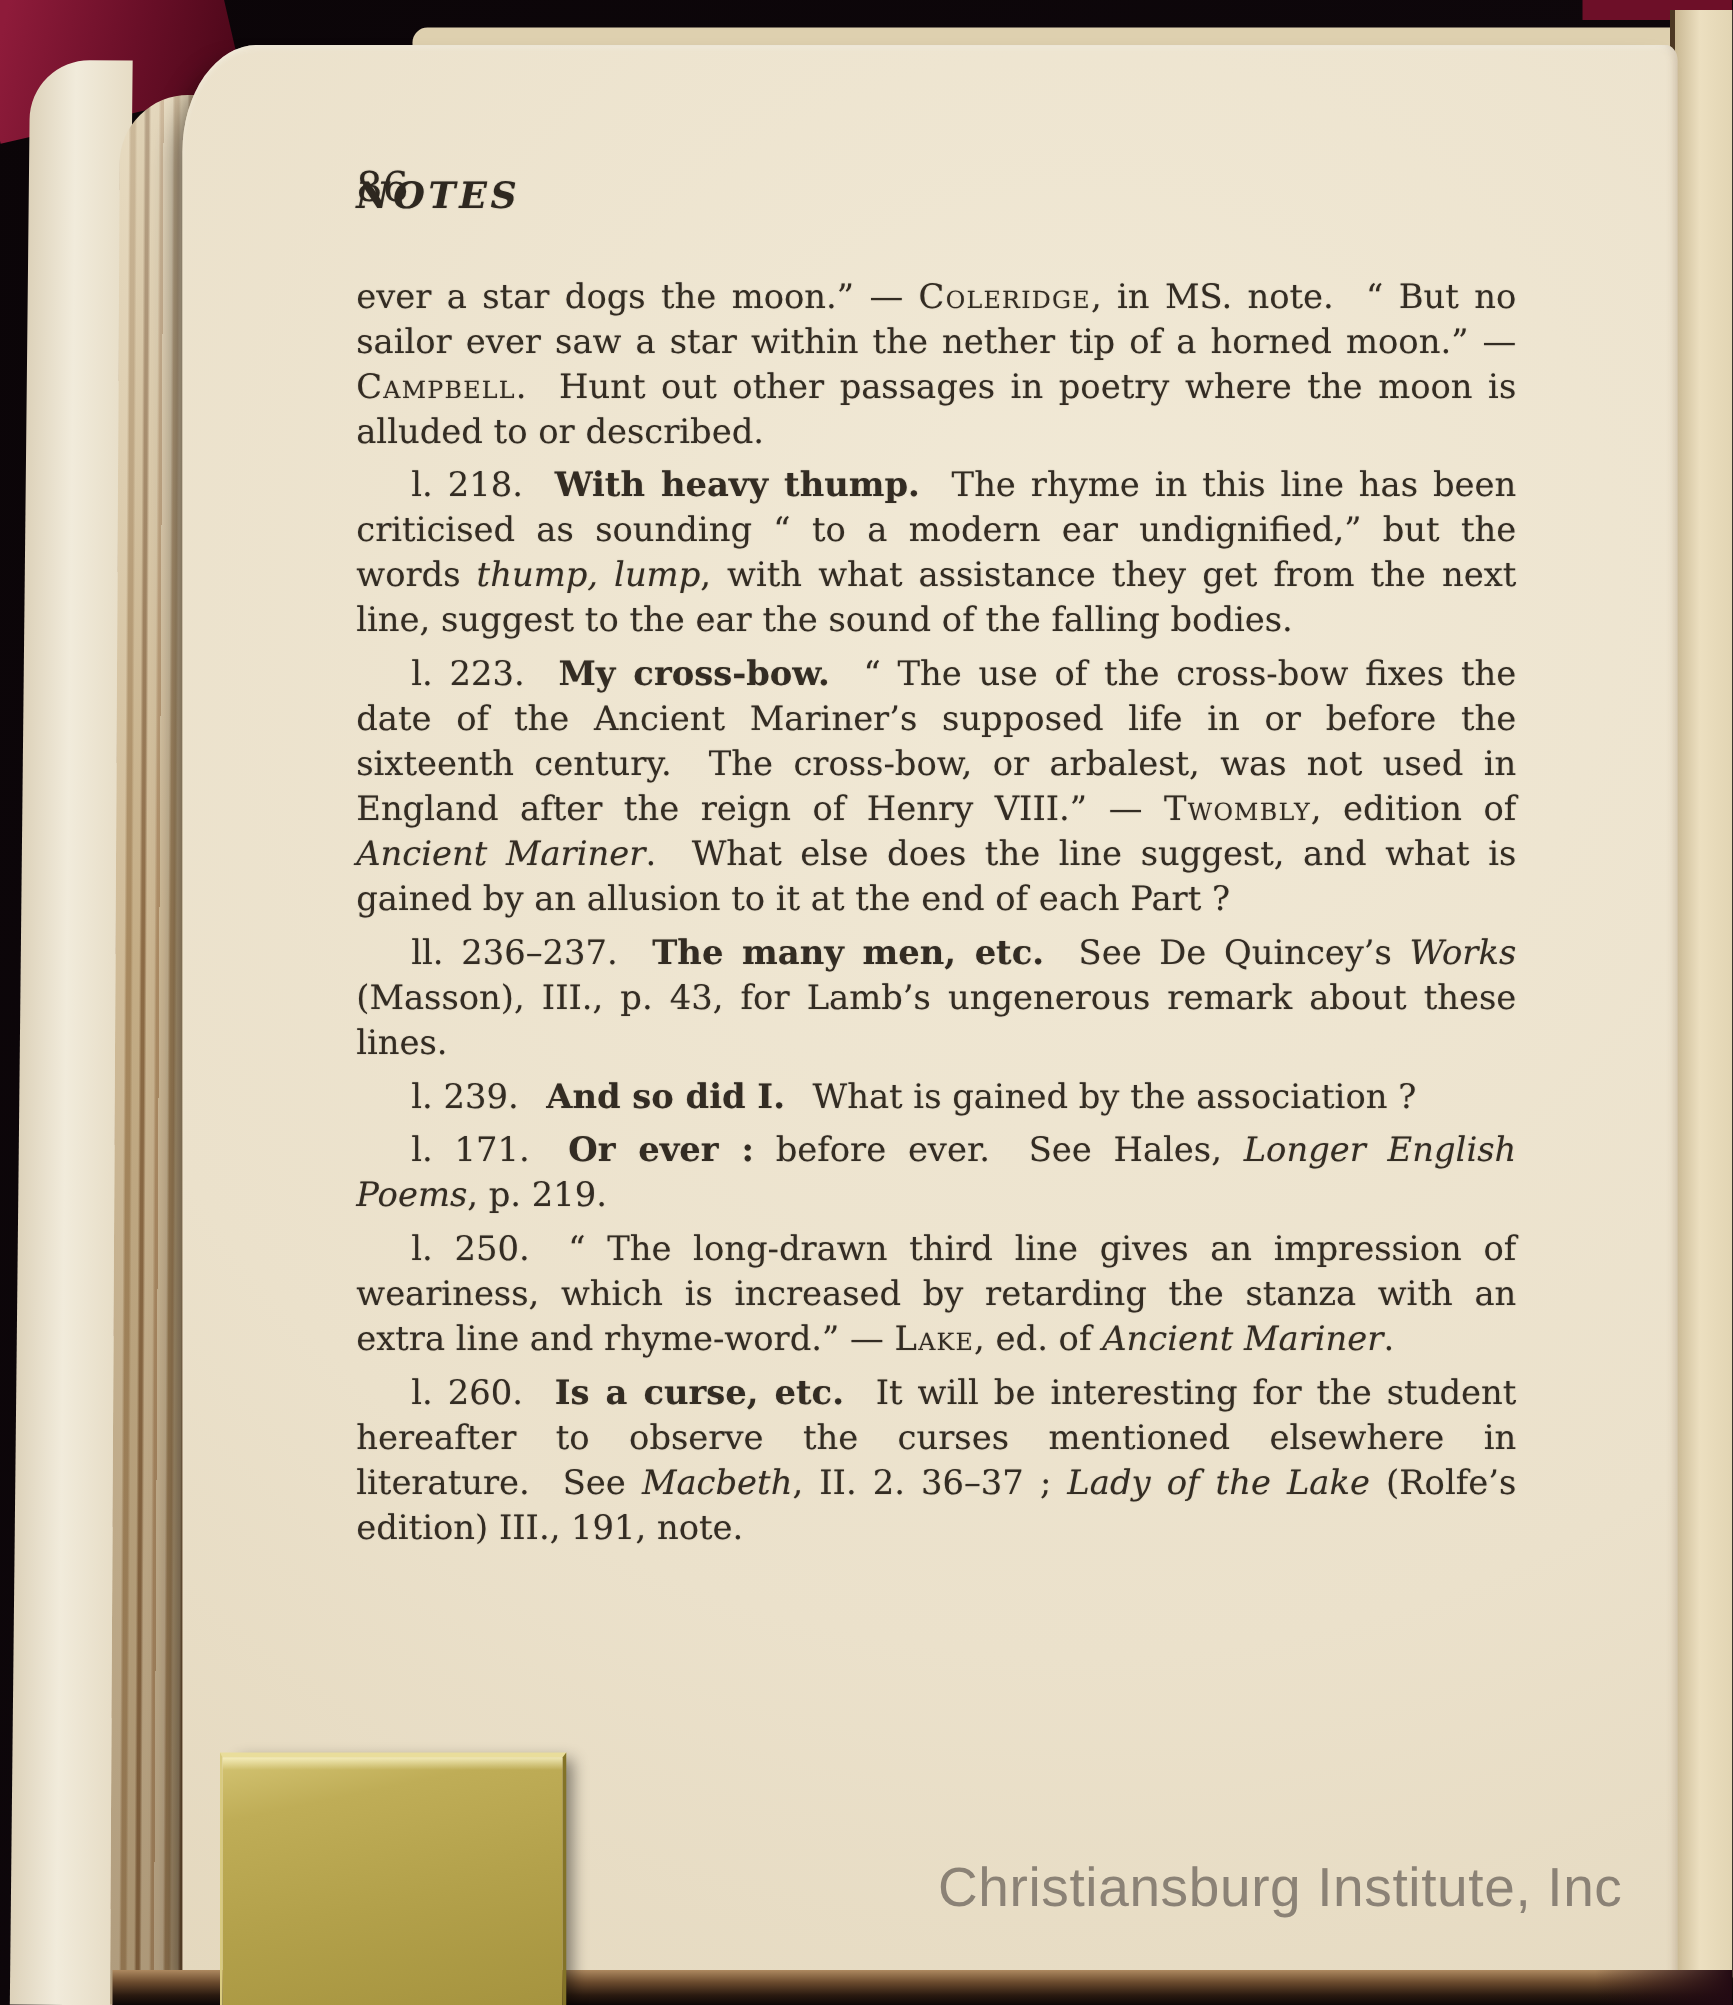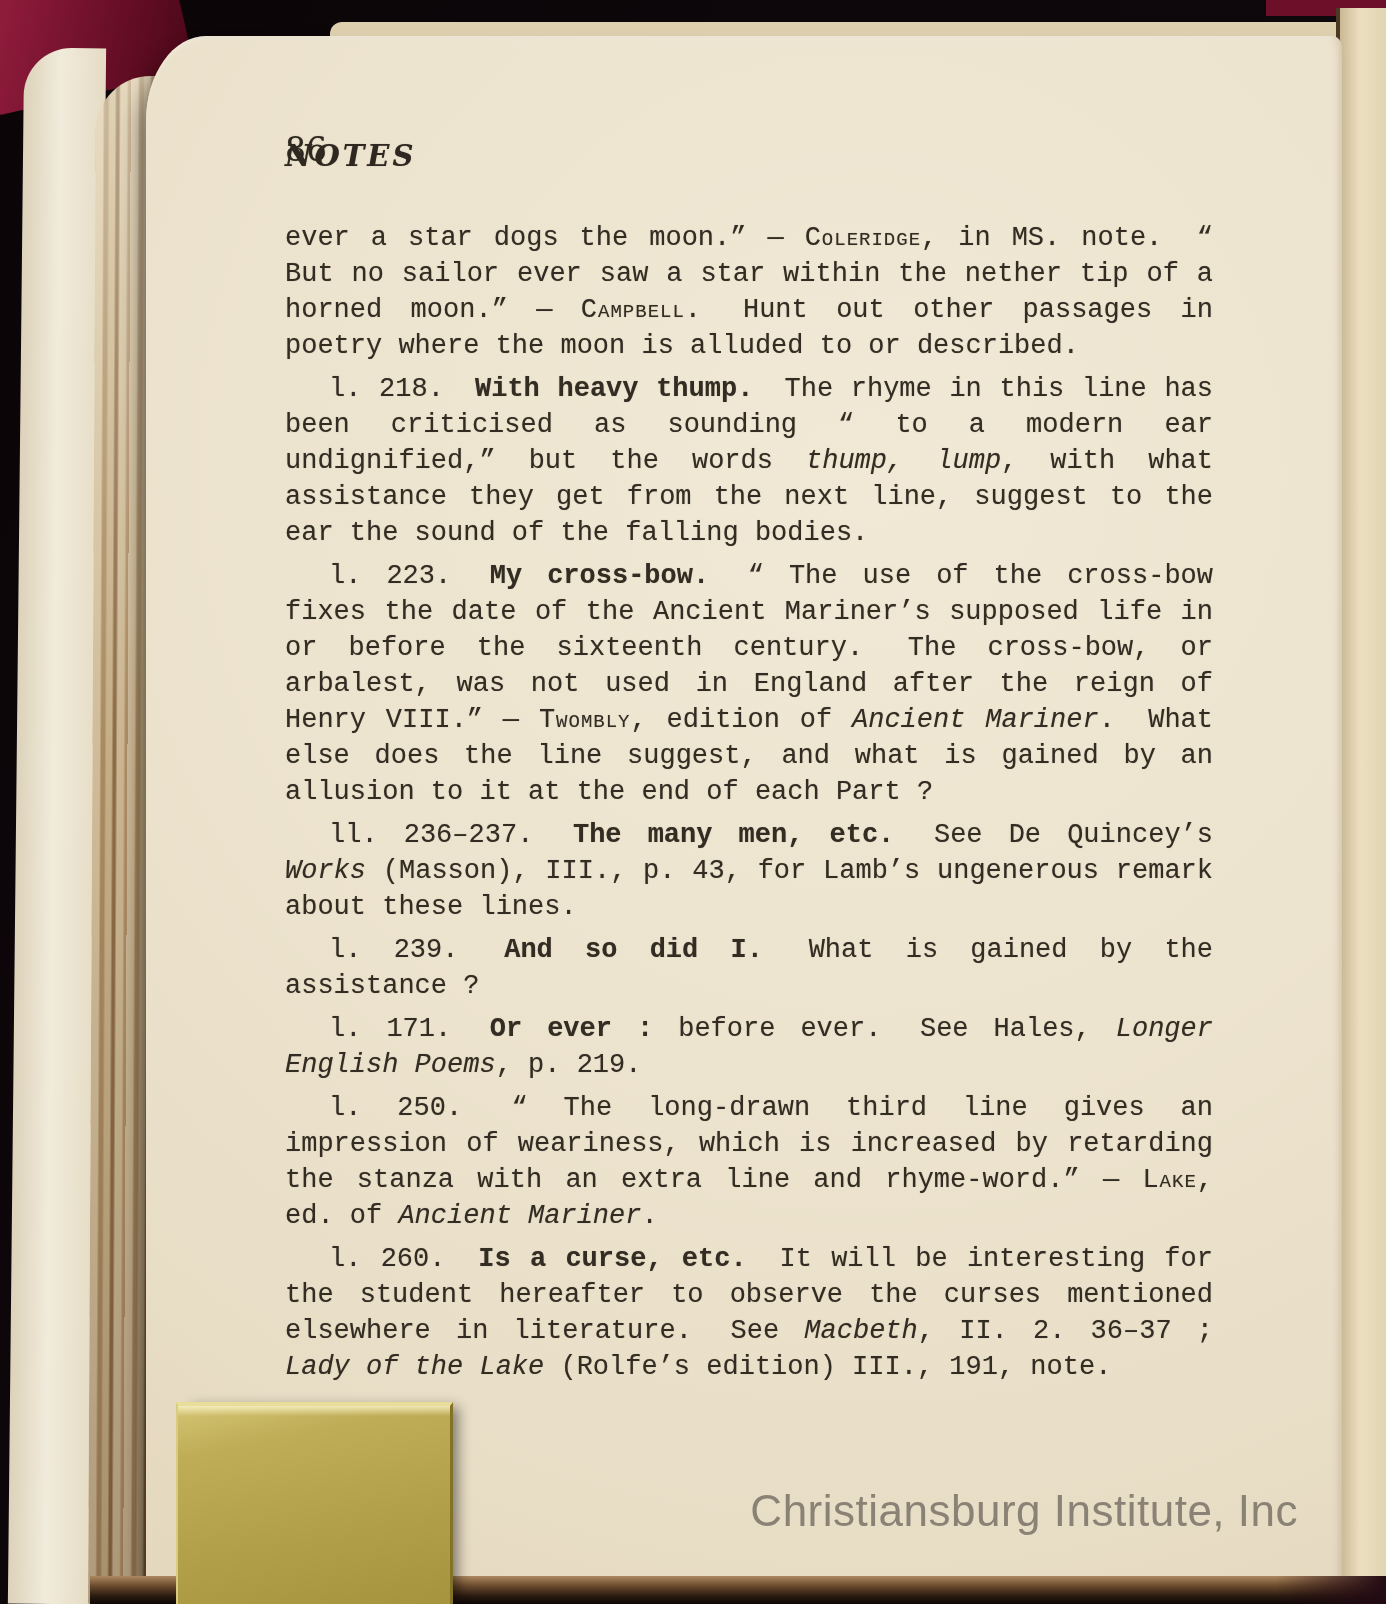--- a/index.html
+++ b/index.html
@@ -58,21 +58,21 @@
       background:linear-gradient(180deg,rgba(255,250,210,.75),rgba(255,250,210,0));}
 
   
   .page-number{position:absolute;left:285px;top:130px;font-size:33px;color:#2e2820;
       text-shadow:0 0 1px rgba(46,40,32,.4);}
   .running-head{position:absolute;left:285px;top:139px;width:928px;
       font-size:29px;font-weight:bold;font-style:italic;letter-spacing:3px;color:#2e2820;
       text-shadow:0 0 1px rgba(46,40,32,.4);}
   .notes-text{position:absolute;left:285px;top:220px;width:928px;font-size:27px;line-height:36px;
       text-align:justify;color:#332c23;text-shadow:0 0 1px rgba(50,40,30,.35);}
-  .para{margin:0 0 7px 0;font-family:Liberation Mono, monospace;}
+  .para{margin:0 0 7px 0;}
   .para.ind{text-indent:44px;}
   .seg-sc{font-variant:small-caps;letter-spacing:1px;}
   .seg-b{font-weight:bold;margin-top:12px;}
   .seg-i{font-style:italic;}
 
   .watermark{position:absolute;right:88px;top:1486px;font-family:"Liberation Sans",sans-serif;
       font-size:44px;color:#8b8276;letter-spacing:.5px;}
 </style>
 </head>
 <body>
@@ -90,21 +90,21 @@
 
   <div class="main-page"></div>
 
   <div class="page-number">86</div>
   <div class="running-head">NOTES</div>
   <div class="notes-text">
       <p class="para"><span class="seg-n">ever a star dogs the moon.” — </span><span class="seg-sc">Coleridge</span><span class="seg-n">, in MS. note.  “ But no sailor ever saw a star within the nether tip of a horned moon.” — </span><span class="seg-sc">Campbell</span><span class="seg-n">.  Hunt out other passages in poetry where the moon is alluded to or described.</span></p>
       <p class="para ind"><span class="seg-n">l. 218.  </span><span class="seg-b">With heavy thump.</span><span class="seg-n">  The rhyme in this line has been criticised as sounding “ to a modern ear undignified,” but the words </span><span class="seg-i">thump, lump</span><span class="seg-n">, with what assistance they get from the next line, suggest to the ear the sound of the falling bodies.</span></p>
       <p class="para ind"><span class="seg-n">l. 223.  </span><span class="seg-b">My cross-bow.</span><span class="seg-n">  “ The use of the cross-bow fixes the date of the Ancient Mariner’s supposed life in or before the sixteenth century.  The cross-bow, or arbalest, was not used in England after the reign of Henry VIII.” — </span><span class="seg-sc">Twombly</span><span class="seg-n">, edition of </span><span class="seg-i">Ancient Mariner</span><span class="seg-n">.  What else does the line suggest, and what is gained by an allusion to it at the end of each Part ?</span></p>
       <p class="para ind"><span class="seg-n">ll. 236–237.  </span><span class="seg-b">The many men, etc.</span><span class="seg-n">  See De Quincey’s </span><span class="seg-i">Works</span><span class="seg-n"> (Masson), III., p. 43, for Lamb’s ungenerous remark about these lines.</span></p>
-      <p class="para ind"><span class="seg-n">l. 239.  </span><span class="seg-b">And so did I.</span><span class="seg-n">  What is gained by the assistance ?</span></p>
+      <p class="para ind"><span class="seg-n">l. 239.  </span><span class="seg-b">And so did I.</span><span class="seg-n">  What is gained by the association ?</span></p>
       <p class="para ind"><span class="seg-n">l. 171.  </span><span class="seg-b">Or ever :</span><span class="seg-n"> before ever.  See Hales, </span><span class="seg-i">Longer English Poems</span><span class="seg-n">, p. 219.</span></p>
       <p class="para ind"><span class="seg-n">l. 250.  “ The long-drawn third line gives an impression of weariness, which is increased by retarding the stanza with an extra line and rhyme-word.” — </span><span class="seg-sc">Lake</span><span class="seg-n">, ed. of </span><span class="seg-i">Ancient Mariner</span><span class="seg-n">.</span></p>
       <p class="para ind"><span class="seg-n">l. 260.  </span><span class="seg-b">Is a curse, etc.</span><span class="seg-n">  It will be interesting for the student hereafter to observe the curses mentioned elsewhere in literature.  See </span><span class="seg-i">Macbeth</span><span class="seg-n">, II. 2. 36–37 ; </span><span class="seg-i">Lady of the Lake</span><span class="seg-n"> (Rolfe’s edition) III., 191, note.</span></p>
     </div>
 
   <div class="bottom-edges"></div>
   <div class="brass-clip"></div>
 
   <div class="watermark">Christiansburg Institute, Inc</div>
 </div>

